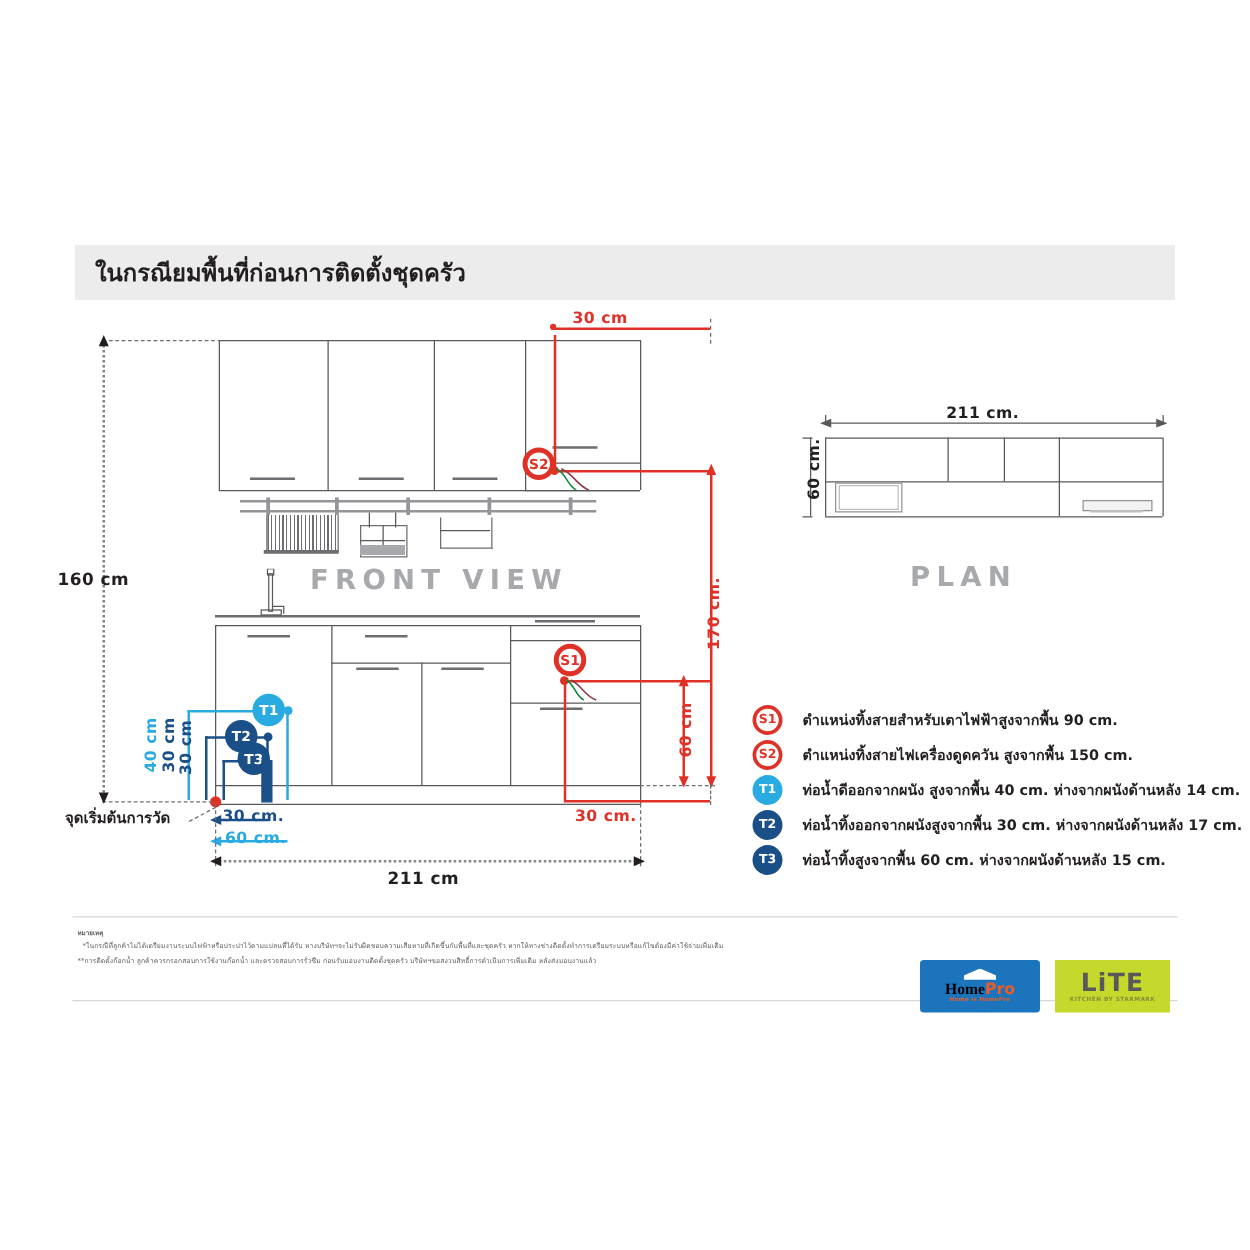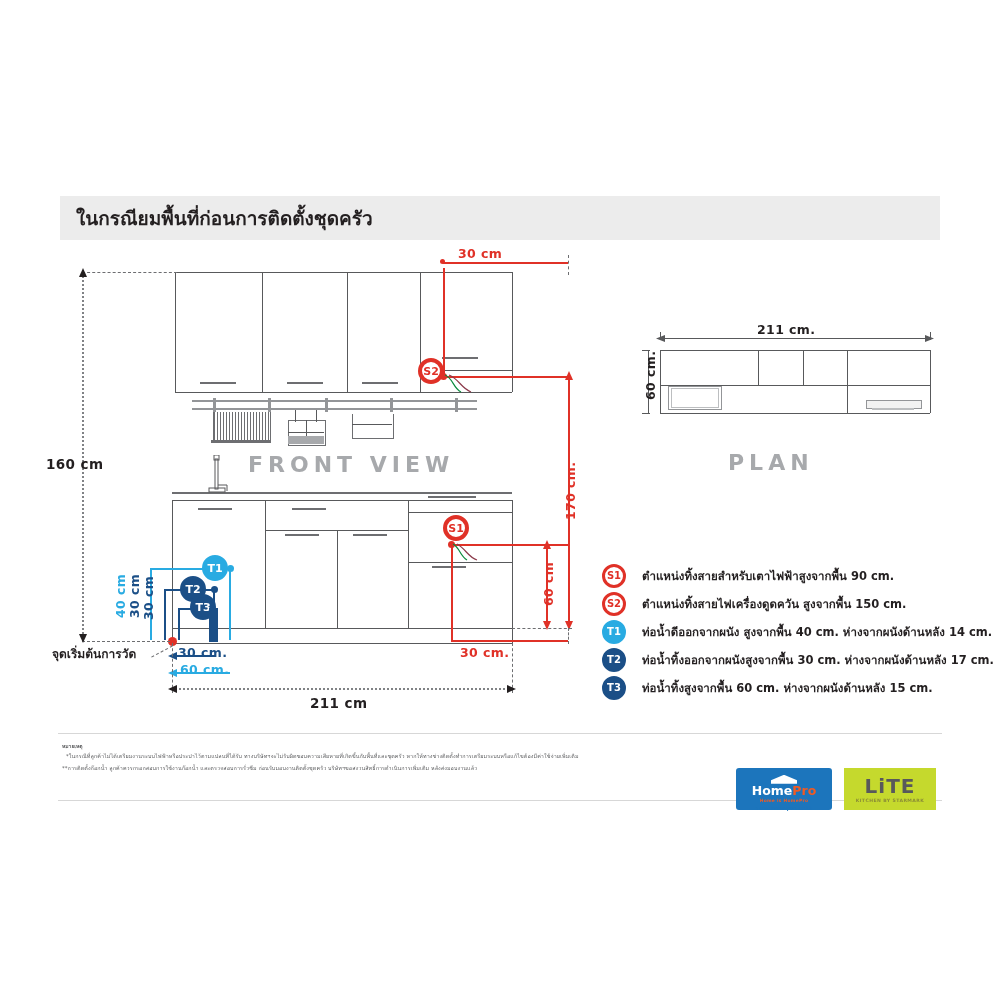--- a/index.html
+++ b/index.html
@@ -72,21 +72,21 @@
   .note1{position:absolute;left:66px;top:752px;font-size:5.4px;color:#58595b;
           white-space:nowrap;letter-spacing:.1px;}
   .note2{position:absolute;left:62px;top:764px;font-size:5.4px;color:#58595b;
           white-space:nowrap;letter-spacing:.1px;}
 
   .logo-hp{position:absolute;left:736px;top:768px;width:96px;height:42px;
            background:#1c75bc;border-radius:3px;display:flex;flex-direction:column;
            align-items:center;justify-content:center;}
   .hp-house{width:26px;height:9px;background:#fff;clip-path:polygon(50% 0,100% 62%,100% 100%,0 100%,0 62%);margin-bottom:1px;}
   .hp-name{font-size:12.5px;font-weight:bold;line-height:1;}
-  .hp-name .w{color:#ffffff;}
+  .hp-name .w{color:#000000;font-family:Liberation Serif, serif;}
   .hp-name .o{color:#f15a22;}
   .hp-sub{font-size:4.4px;color:#f15a22;font-weight:bold;margin-top:1px;letter-spacing:.3px;}
   .hp-url{position:absolute;left:736px;top:805px;width:96px;text-align:center;
           font-size:5px;color:#1c75bc;font-weight:bold;}
   .logo-lite{position:absolute;left:844px;top:768px;width:92px;height:42px;
              background:#c5d92d;display:flex;flex-direction:column;
              align-items:center;justify-content:center;}
   .lite-name{font-size:20px;font-weight:bold;color:#58595b;letter-spacing:1px;line-height:1;}
   .lite-sub{font-size:4.6px;color:#8a8c36;font-weight:bold;letter-spacing:.4px;margin-top:2px;}
 </style>

